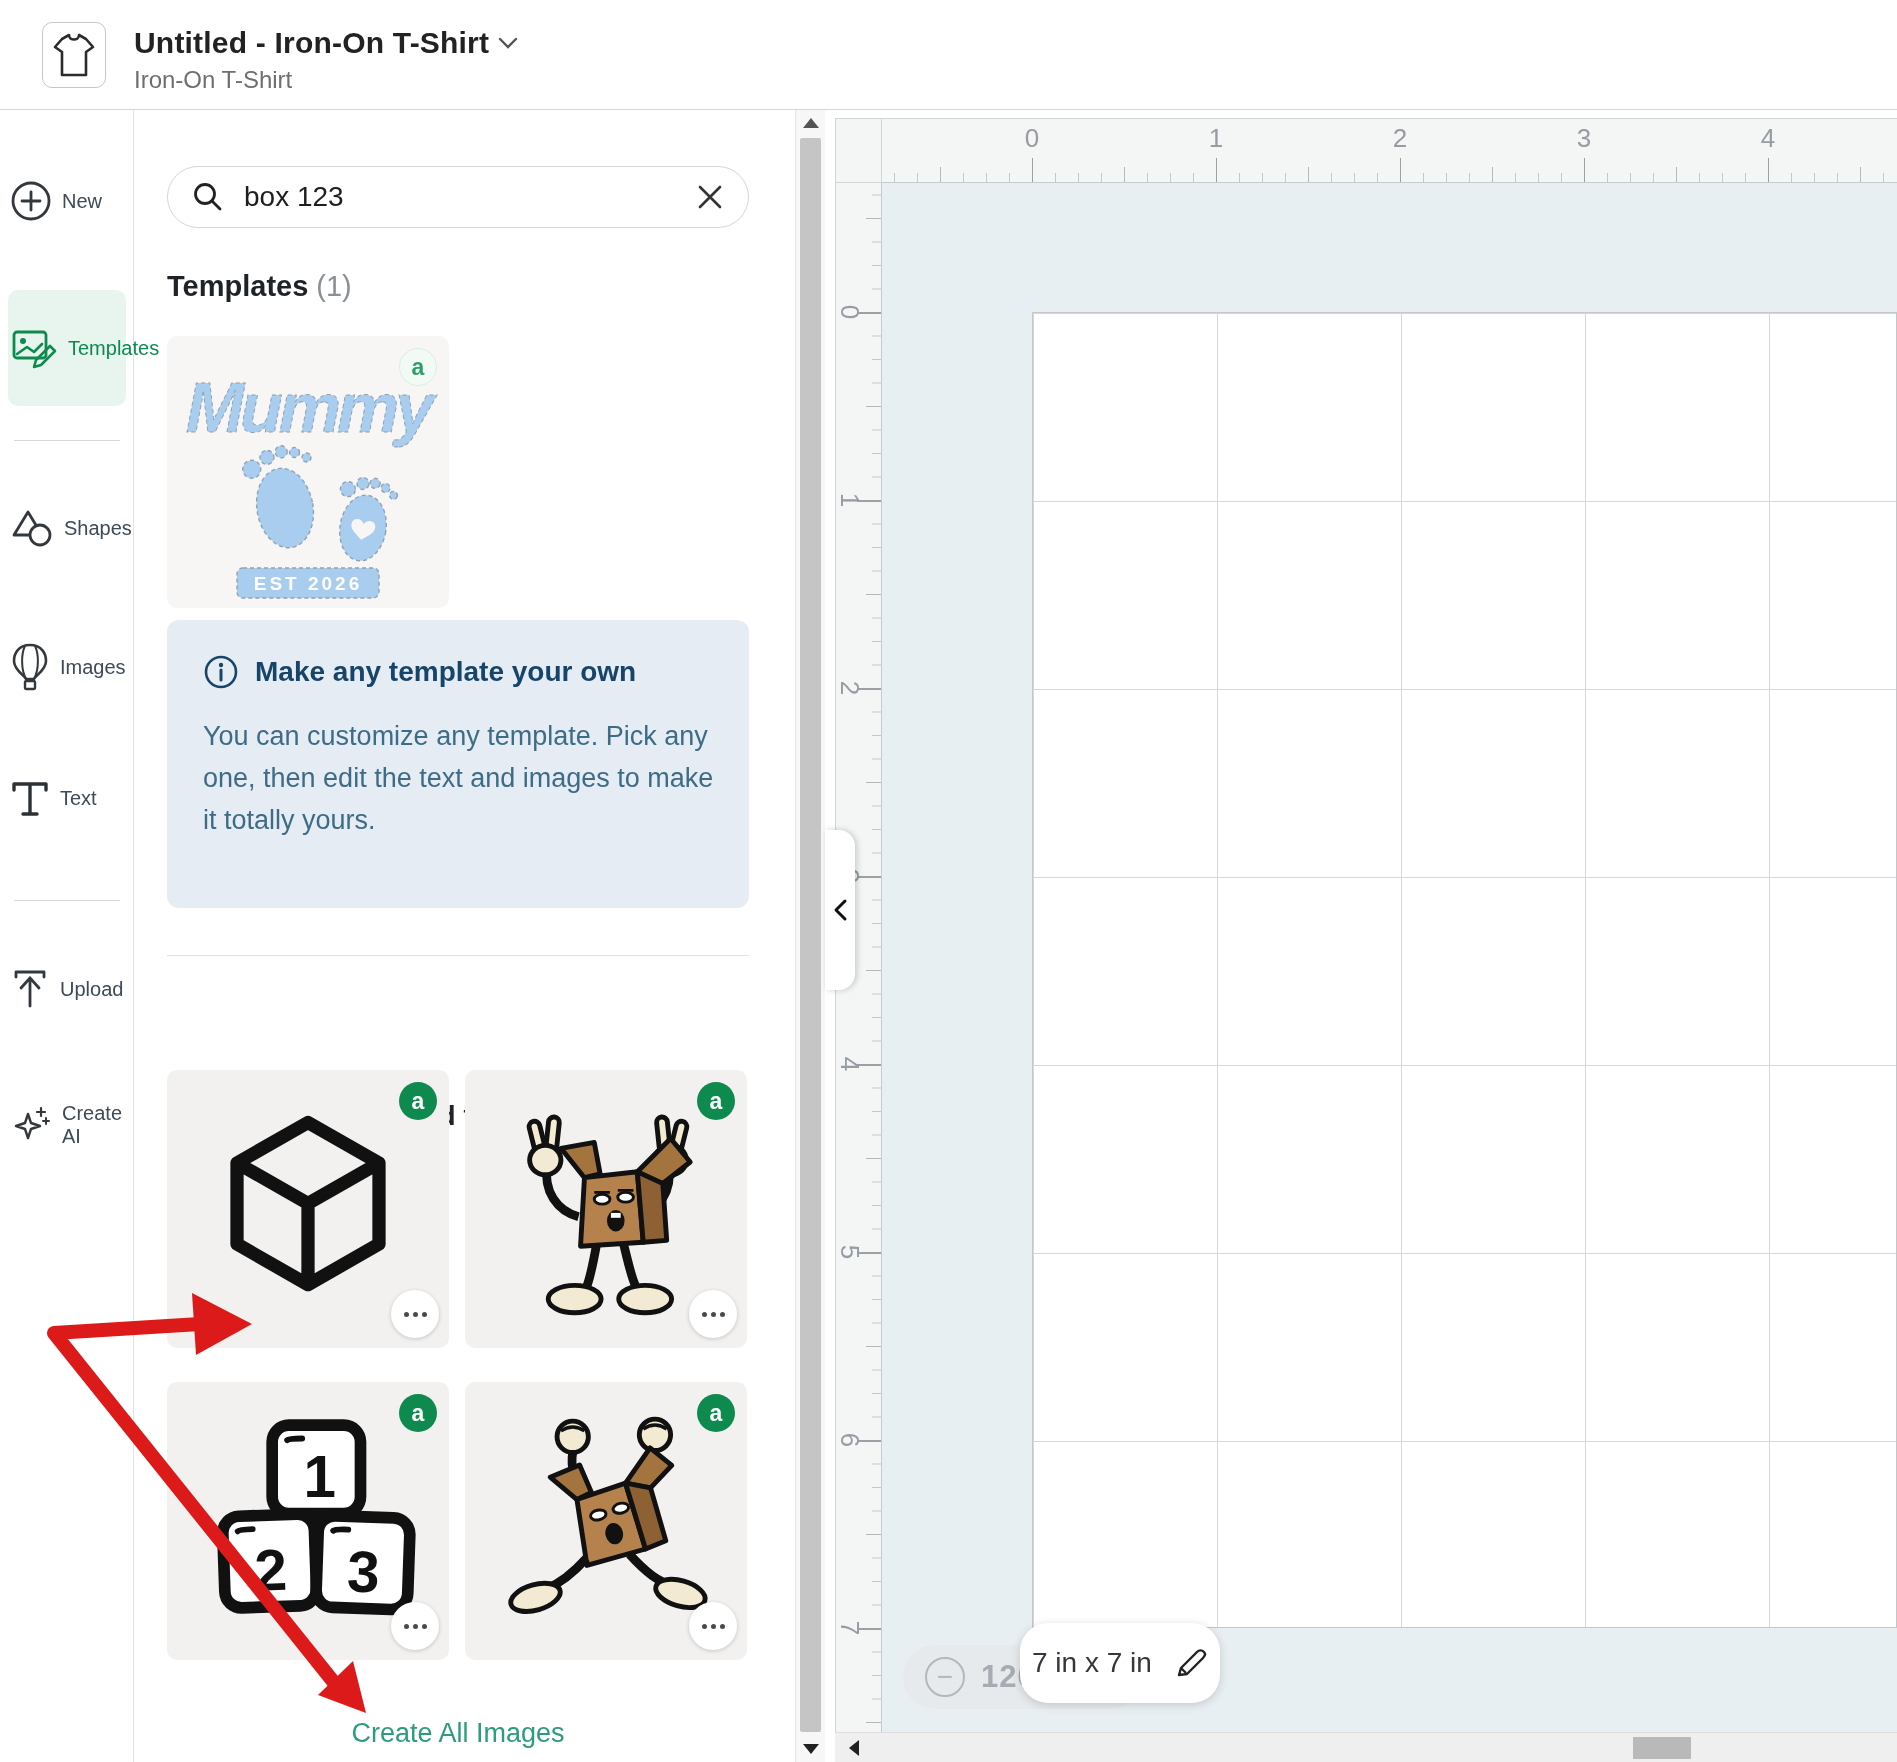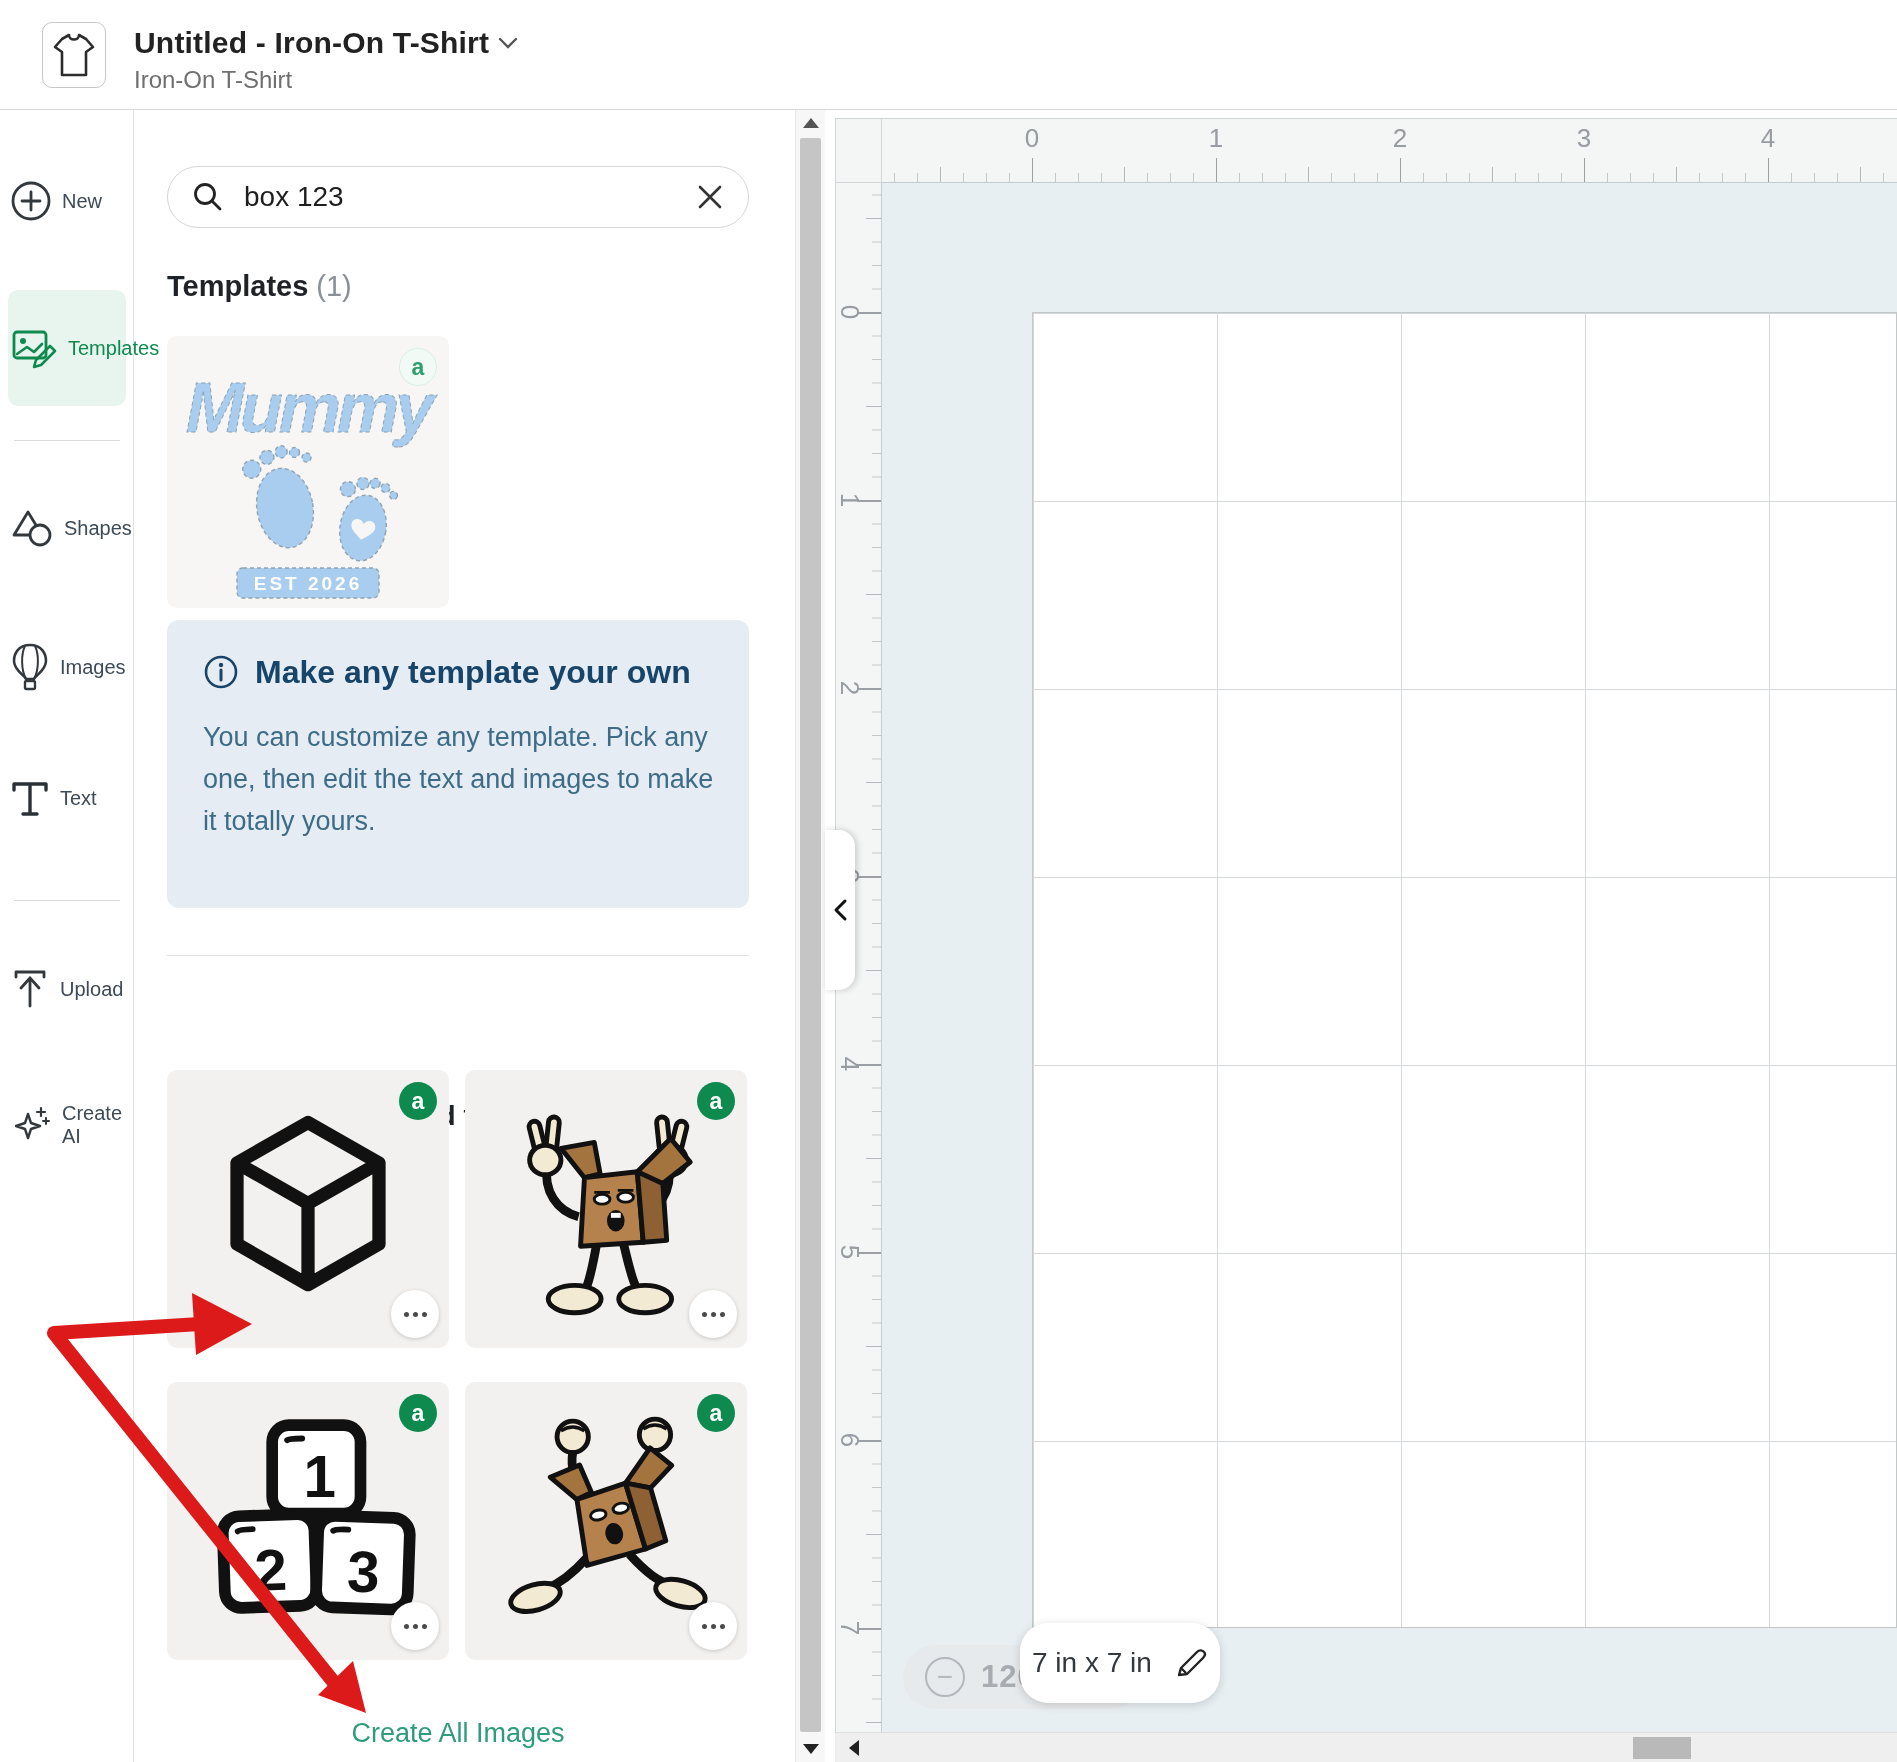--- a/index.html
+++ b/index.html
@@ -24,21 +24,21 @@
   .panel{position:absolute;left:134px;top:110px;bottom:0;width:661px;background:#fff;z-index:3;}
   .search-pill{position:absolute;left:33px;top:56px;width:582px;height:62px;border:1.5px solid #d6d6d6;border-radius:31px;background:#fff;display:flex;align-items:center;padding:0 24px;gap:18px;}
   .search-input{flex:1;border:none;outline:none;font-size:28px;color:#1e1e1e;background:transparent;}
   .sec-head{position:absolute;left:33px;top:160px;font-size:29px;color:#1f2328;}
   .sec-head b{font-weight:bold;}
   .sec-head .count{color:#8b9096;font-weight:normal;margin-left:8px;}
   .tpl-card{position:absolute;left:33px;top:226px;width:282px;height:272px;background:#f7f6f4;border-radius:10px;cursor:pointer;}
   .badge{position:absolute;top:12px;right:12px;width:38px;height:38px;border-radius:50%;background:#0e8a4f;color:#fff;font-size:23px;font-weight:bold;display:flex;align-items:center;justify-content:center;}
   .badge.light{background:#f2faf5;color:#2f9e6b;border:1px solid #d8efe2;}
   .info-box{position:absolute;left:33px;top:510px;width:582px;height:288px;background:#e5ecf3;border-radius:12px;padding:34px 30px 0 36px;}
-  .info-title{display:flex;gap:16px;font-size:32px;font-weight:bold;color:#17456a;}
+  .info-title{display:flex;align-items:center;gap:16px;font-size:28px;font-weight:bold;color:#17456a;}
   .info-body{margin-top:26px;width:520px;font-size:27px;line-height:1.55;color:#3e6c87;}
   .panel-divider{position:absolute;left:33px;top:845px;width:582px;height:1px;background:#e1e1e1;}
   .related-head{position:absolute;left:33px;top:990px;width:582px;text-align:center;font-size:28px;font-weight:bold;color:#1f2328;}
   .img-card{position:absolute;width:282px;height:278px;background:#f2f1ef;border-radius:10px;cursor:pointer;}
   .img-card svg.art{position:absolute;left:50%;top:50%;transform:translate(-50%,-50%);}
   .more-btn{position:absolute;right:10px;bottom:10px;width:48px;height:48px;border-radius:50%;background:#fff;box-shadow:0 1px 4px rgba(0,0,0,.18);display:flex;align-items:center;justify-content:center;gap:4px;cursor:pointer;}
   .more-btn .dot{width:5px;height:5px;border-radius:50%;background:#4a4a4a;}
   .search-all{position:absolute;left:33px;top:1608px;width:582px;text-align:center;font-size:27px;color:#2d9c7c;cursor:pointer;}
   
   .pscroll{position:absolute;left:795px;top:110px;bottom:0;width:30px;background:#f7f7f7;border-left:1px solid #e6e6e6;z-index:3;}

